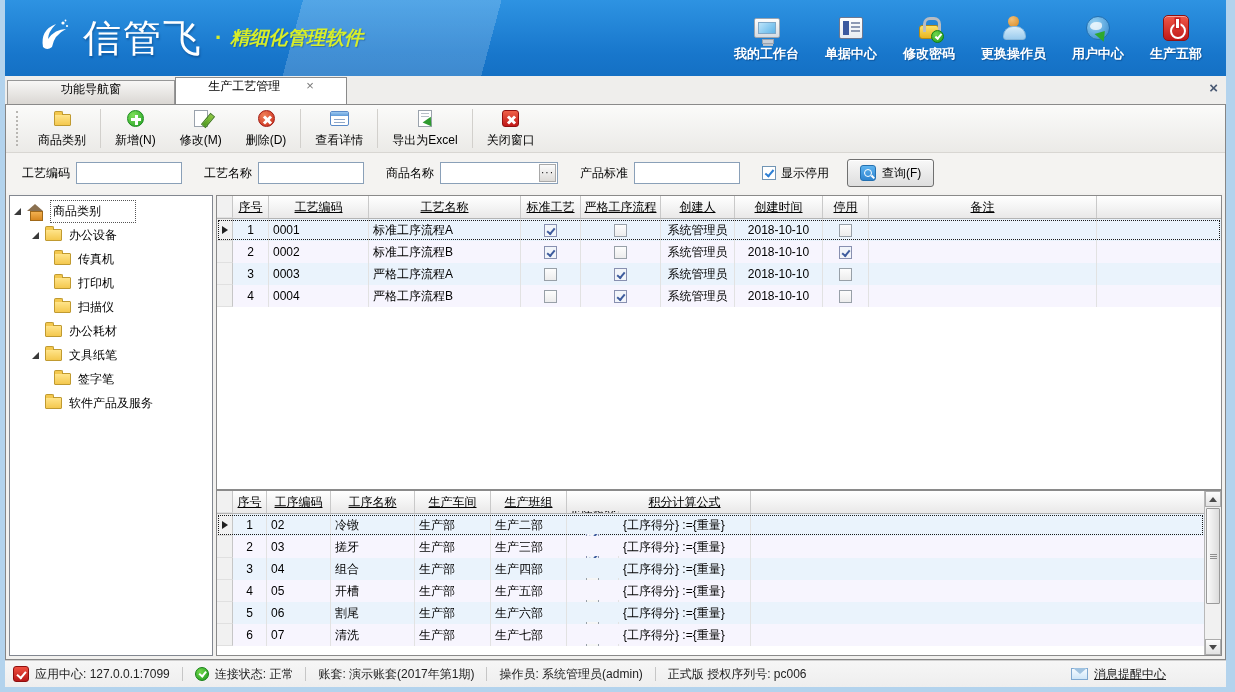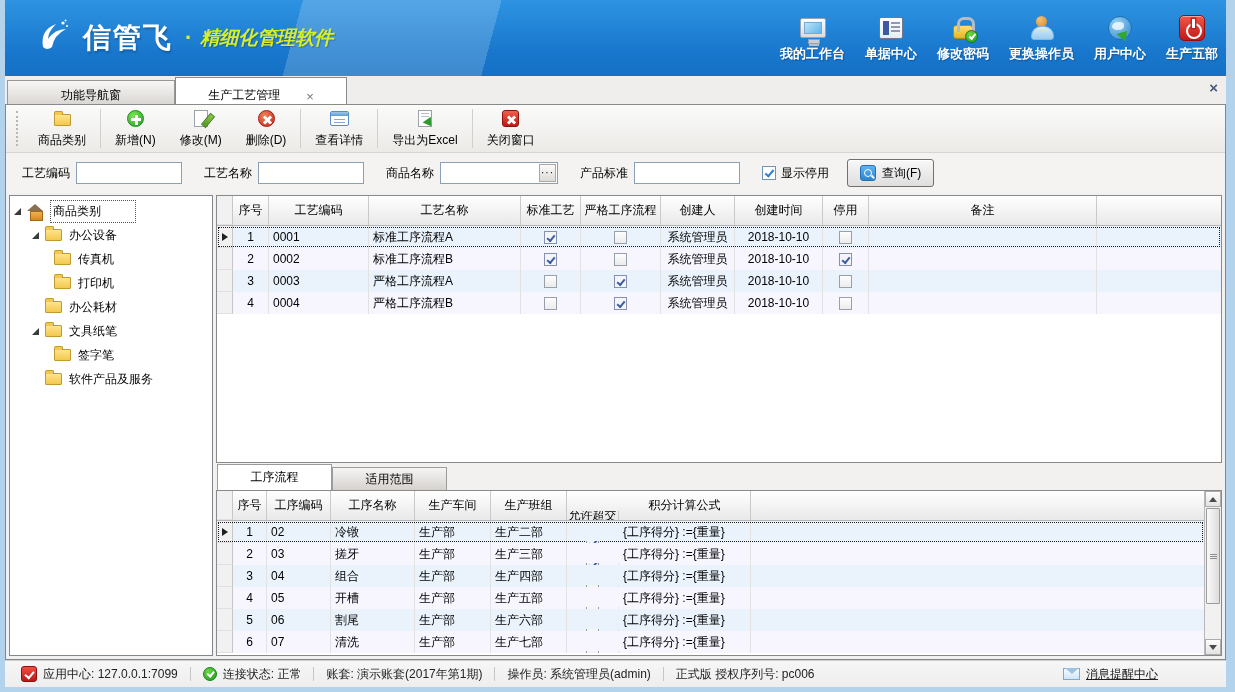--- a/index.html
+++ b/index.html
@@ -6,24 +6,24 @@
   body { font-family:"Liberation Sans","DejaVu Sans",sans-serif; font-size:12px; color:#000; }
   .window { width:1235px; height:692px; background:#B3D3ED; padding:0 9px 5px 5px; overflow:hidden; }
   .frame { width:100%; height:100%; display:flex; flex-direction:column; }
 
   
   .titlebar { height:76px; flex:0 0 76px; display:flex; align-items:center;
     background-image:linear-gradient(105deg, rgba(255,255,255,0) 24%, rgba(255,255,255,0.18) 24%, rgba(255,255,255,0.18) 40%, rgba(255,255,255,0) 40%),
                      linear-gradient(#2E93E2,#1877CC 70%,#1470C4); }
   .logo-wrap { display:flex; align-items:center; margin-left:30px; }
   .logo-svg { width:40px; height:40px; margin-right:8px; }
-  .brand { color:#fff; font-size:28px; font-weight:bold; letter-spacing:2px; text-shadow:1px 2px 2px rgba(0,40,90,.35); }
+  .brand { color:#fff; font-size:38px; font-weight:normal; letter-spacing:2px; text-shadow:1px 2px 2px rgba(0,40,90,.35); }
   .brand-sep { color:#D8EE28; font-size:22px; font-weight:bold; margin:0 8px 0 12px; }
   .tagline { color:#D8EE28; font-size:19px; font-weight:bold; font-style:italic; text-shadow:1px 1px 1px rgba(0,40,90,.3); }
-  .tb-actions { margin-left:auto; display:flex; align-items:flex-end; gap:20px; padding-right:8px; }
+  .tb-actions { margin-left:auto; display:flex; align-items:flex-end; gap:26px; padding-right:24px; }
   .tb-action { display:flex; flex-direction:column; align-items:center; gap:3px; cursor:pointer; }
   .tb-action .lbl { color:#fff; font-size:13px; font-weight:bold; text-shadow:1px 1px 1px rgba(0,40,90,.4); white-space:nowrap; }
   .ico-box { width:30px; height:28px; position:relative; display:flex; align-items:center; justify-content:center; }
   
   .i-monitor { width:26px; height:20px; background:linear-gradient(#FDFDFD,#D7DCE2); border:1px solid #9AA4B0; border-radius:2px; position:relative; }
   .i-monitor::before { content:""; position:absolute; left:3px; top:3px; right:3px; bottom:3px; background:linear-gradient(135deg,#BCE4FA,#5FB4E8); border:1px solid #7FA8C8; }
   .i-monitor::after { content:""; position:absolute; left:7px; bottom:-7px; width:10px; height:3px; background:#C8CFD8; border:1px solid #98A2AE; box-shadow:0 3px 0 -1px #B8C0CA; }
   
   .i-docs { width:24px; height:22px; background:linear-gradient(#FFFFFF,#E8ECF2); border:1px solid #6E7890; border-radius:2px; position:relative; }
   .i-docs::before { content:""; position:absolute; left:3px; top:3px; width:6px; height:14px; background:#3C5AA0; }
@@ -41,21 +41,21 @@
   .i-globe { width:24px; height:24px; background:radial-gradient(circle at 35% 30%,#9AD4F4,#2E84CC); border-radius:50%; position:relative; border:1px solid #2470B0; }
   .i-globe::before { content:""; position:absolute; left:3px; top:5px; width:12px; height:8px; background:rgba(255,255,255,.75); border-radius:60% 40% 50% 50%; }
   .i-globe .arr { position:absolute; right:1px; bottom:0; width:0; height:0; border-left:6px solid transparent; border-right:6px solid transparent; border-bottom:9px solid #2EA82E; transform:rotate(40deg); }
   
   .i-power { width:26px; height:26px; background:linear-gradient(#F05848,#C01818); border:1px solid #901010; border-radius:5px; position:relative; box-shadow:inset 0 1px 0 rgba(255,255,255,.45); }
   .i-power::before { content:""; position:absolute; left:6px; top:7px; width:12px; height:12px; border:2.5px solid #fff; border-radius:50%; }
   .i-power::after { content:""; position:absolute; left:11.5px; top:3px; width:3px; height:9px; background:#fff; box-shadow:0 0 0 1.5px #C82020; }
 
   
   .tabstrip { height:28px; flex:0 0 28px; background:#EFEEEC; display:flex; align-items:flex-end; position:relative; }
-  .tab { display:flex; align-items:flex-end; justify-content:center; cursor:pointer; font-size:12px; }
+  .tab { display:flex; align-items:flex-start; justify-content:center; cursor:pointer; font-size:12px; }
   .tab.inactive { width:168px; height:24px; background:linear-gradient(#F8F7F6,#DAD7D3); border:1px solid #979797; border-bottom:none; margin-left:2px; }
   .tab.active { width:172px; height:27px; background:#FFFFFF; border:1px solid #8A8A8A; border-bottom:none; position:relative; z-index:2; }
   .tab.active .tab-x { margin-left:26px; color:#777; font-size:13px; cursor:pointer; }
   .strip-x { position:absolute; right:8px; top:4px; color:#4A5A74; font-size:15px; font-weight:bold; cursor:pointer; line-height:1; }
 
   
   .workarea { flex:1; border:1px solid #868686; border-top:1px solid #8A8A8A; background:#F2F1EF; display:flex; flex-direction:column; min-height:0; }
 
   
   .toolbar { height:48px; flex:0 0 48px; background:linear-gradient(#FBFBFA,#EBEAE7); border-bottom:1px solid #D8D6D2; display:flex; align-items:stretch; padding-left:10px; }
@@ -108,21 +108,21 @@
   .i-home::before { content:""; position:absolute; left:0; top:0; width:0; height:0; border-left:8.5px solid transparent; border-right:8.5px solid transparent; border-bottom:7px solid #8A7050; }
   .i-home::after { content:""; position:absolute; left:3px; top:7px; width:11px; height:8px; background:linear-gradient(#F2B050,#D88820); border:1px solid #A06818; }
   .t-folder { margin-right:7px; margin-top:0; flex:0 0 auto; }
   .t-label { white-space:nowrap; }
   .t-label.selected { outline:1px dotted #555; padding:2px 34px 2px 2px; background:#fff; }
 
   
   .right-stack { flex:1; display:flex; flex-direction:column; min-width:0; }
   .grid { border:1px solid #8A8A8A; background:#fff; overflow:hidden; }
   .main-grid { flex:1; min-height:0; }
-  .g-head { display:flex; height:30px; background:linear-gradient(#FFFFFF,#F4F4F4 50%,#E9E8E8); border-bottom:1px solid #B4B4B4; }
+  .g-head { display:flex; height:23px; background:linear-gradient(#FFFFFF,#F4F4F4 50%,#E9E8E8); border-bottom:1px solid #B4B4B4;text-decoration:underline; }
   .g-hc { border-right:1px solid #C9C9C9; display:flex; align-items:center; justify-content:center; white-space:nowrap; overflow:hidden; cursor:pointer; }
   .g-row { display:flex; height:22px; align-items:stretch; cursor:pointer; }
   .g-c { border-right:1px solid #E2E2E2; display:flex; align-items:center; padding:0 4px; white-space:nowrap; overflow:hidden; }
   .g-c.ctr { justify-content:center; padding:0; }
   .g-ind { background:#F1F1F1; border-right:1px solid #C6C6C6; border-bottom:1px solid #E0E0E0; display:flex; align-items:center; justify-content:center; }
   .r-odd { background:#EAF3FC; } .r-even { background:#F7F5FE; }
   .g-row.sel { outline:1px dotted #1A1A1A; outline-offset:-2px; }
   .row-arrow { width:0; height:0; border-left:6px solid #202020; border-top:4px solid transparent; border-bottom:4px solid transparent; }
   .cb { width:13px; height:13px; border:1px solid #98A0A8; background:linear-gradient(#FDFDFD,#ECECEC); position:relative; cursor:pointer; }
   .cb.checked { background:#F2F5FA; border-color:#8890B0; }
@@ -149,21 +149,21 @@
   
   .vscroll { width:17px; flex:0 0 17px; background:#F1F1F1; border-left:1px solid #B8B8B8; display:flex; flex-direction:column; }
   .sc-btn { height:16px; flex:0 0 16px; background:linear-gradient(#FDFDFD,#E2E2E2); border:1px solid #ACACAC; display:flex; align-items:center; justify-content:center; cursor:pointer; }
   .sc-up::after { content:""; width:0; height:0; border-left:4px solid transparent; border-right:4px solid transparent; border-bottom:5px solid #4A4A4A; }
   .sc-dn::after { content:""; width:0; height:0; border-left:4px solid transparent; border-right:4px solid transparent; border-top:5px solid #4A4A4A; }
   .sc-track { flex:1; position:relative; }
   .sc-thumb { position:absolute; left:1px; right:1px; top:1px; height:96px; background:linear-gradient(90deg,#FAFAFA,#DCDCDC); border:1px solid #9A9A9A; border-radius:1px; display:flex; align-items:center; justify-content:center; cursor:pointer; }
   .sc-thumb::after { content:""; width:7px; height:1px; background:#8E8E8E; box-shadow:0 2px 0 #8E8E8E, 0 -2px 0 #8E8E8E; }
 
   
-  .statusbar { height:27px; flex:0 0 27px; background:linear-gradient(#F6F6F6,#EEEEEE); border-top:1px solid #CFCFCF; display:flex; align-items:center; padding:0 16px; color:#222; }
+  .statusbar { height:27px; flex:0 0 27px; background:linear-gradient(#F6F6F6,#EEEEEE); border-top:1px solid #CFCFCF; display:flex; align-items:center; padding:0 8px; color:#222; }
   .s-sep { width:1px; height:14px; background:#C6C6C6; margin:0 12px; }
   .i-applogo { width:16px; height:16px; background:linear-gradient(#F05040,#B81818); border-radius:3px; border:1px solid #8E0E0E; margin-right:6px; position:relative; }
   .i-applogo::after { content:""; position:absolute; left:3px; top:4px; width:7px; height:4px; border-left:2.5px solid #fff; border-bottom:2.5px solid #fff; transform:rotate(-50deg); }
   .i-okball { width:14px; height:14px; border-radius:50%; background:radial-gradient(circle at 35% 30%,#6FD64A,#1E9A1E); border:1px solid #148014; margin-right:6px; position:relative; }
   .i-okball::after { content:""; position:absolute; left:3px; top:3px; width:5px; height:2.5px; border-left:2px solid #fff; border-bottom:2px solid #fff; transform:rotate(-50deg); }
   .i-mail { width:17px; height:12px; background:linear-gradient(#F4FAFF,#CFE6F8); border:1px solid #7FA8D0; position:relative; margin-right:6px; }
   .i-mail::after { content:""; position:absolute; left:1px; top:-1px; width:0; height:0; border-left:7px solid transparent; border-right:7px solid transparent; border-top:6px solid #9FC2E0; }
   .msg-link { margin-left:auto; margin-right:52px; display:flex; align-items:center; cursor:pointer; }
   .msg-link span { text-decoration:underline; color:#222; }
   .bar-text { white-space:nowrap; }
@@ -327,20 +327,24 @@
           <span class="t-label">办公设备</span>
         </div>
         <div class="t-row ind2">
           <div class="i-folder t-folder"></div>
           <span class="t-label">传真机</span>
         </div>
         <div class="t-row ind2">
           <div class="i-folder t-folder"></div>
           <span class="t-label">打印机</span>
         </div>
+        <div class="t-row ind2">
+          <div class="i-folder t-folder"></div>
+          <span class="t-label">扫描仪</span>
+        </div>
         <div class="t-row ind1">
           <div class="t-exp-space"></div>
           <div class="i-folder t-folder"></div>
           <span class="t-label">办公耗材</span>
         </div>
         <div class="t-row ind1">
           <div class="t-exp"></div>
           <div class="i-folder t-folder"></div>
           <span class="t-label">文具纸笔</span>
         </div>
@@ -440,28 +444,20 @@
                 </div>
             <div class="g-c mc6 ctr">系统管理员</div>
             <div class="g-c mc7 ctr">2018-10-10</div>
             <div class="g-c mc8 ctr">
                   <span class="cb"></span>
                 </div>
             <div class="g-c mc9"></div>
           </div>
         </div>
 
-        <div class="btabs">
-          <div class="btab active">
-                <span>工序流程</span>
-              </div>
-          <div class="btab inactive">
-                <span>适用范围</span>
-              </div>
-        </div>
 
         <div class="grid detail-grid">
           <div class="dg-body">
             <div class="g-head">
               <div class="g-hc dc0 g-ind"></div>
               <div class="g-hc dc1">序号</div>
               <div class="g-hc dc2">工序编码</div>
               <div class="g-hc dc3">工序名称</div>
               <div class="g-hc dc4">生产车间</div>
               <div class="g-hc dc5">生产班组</div>

